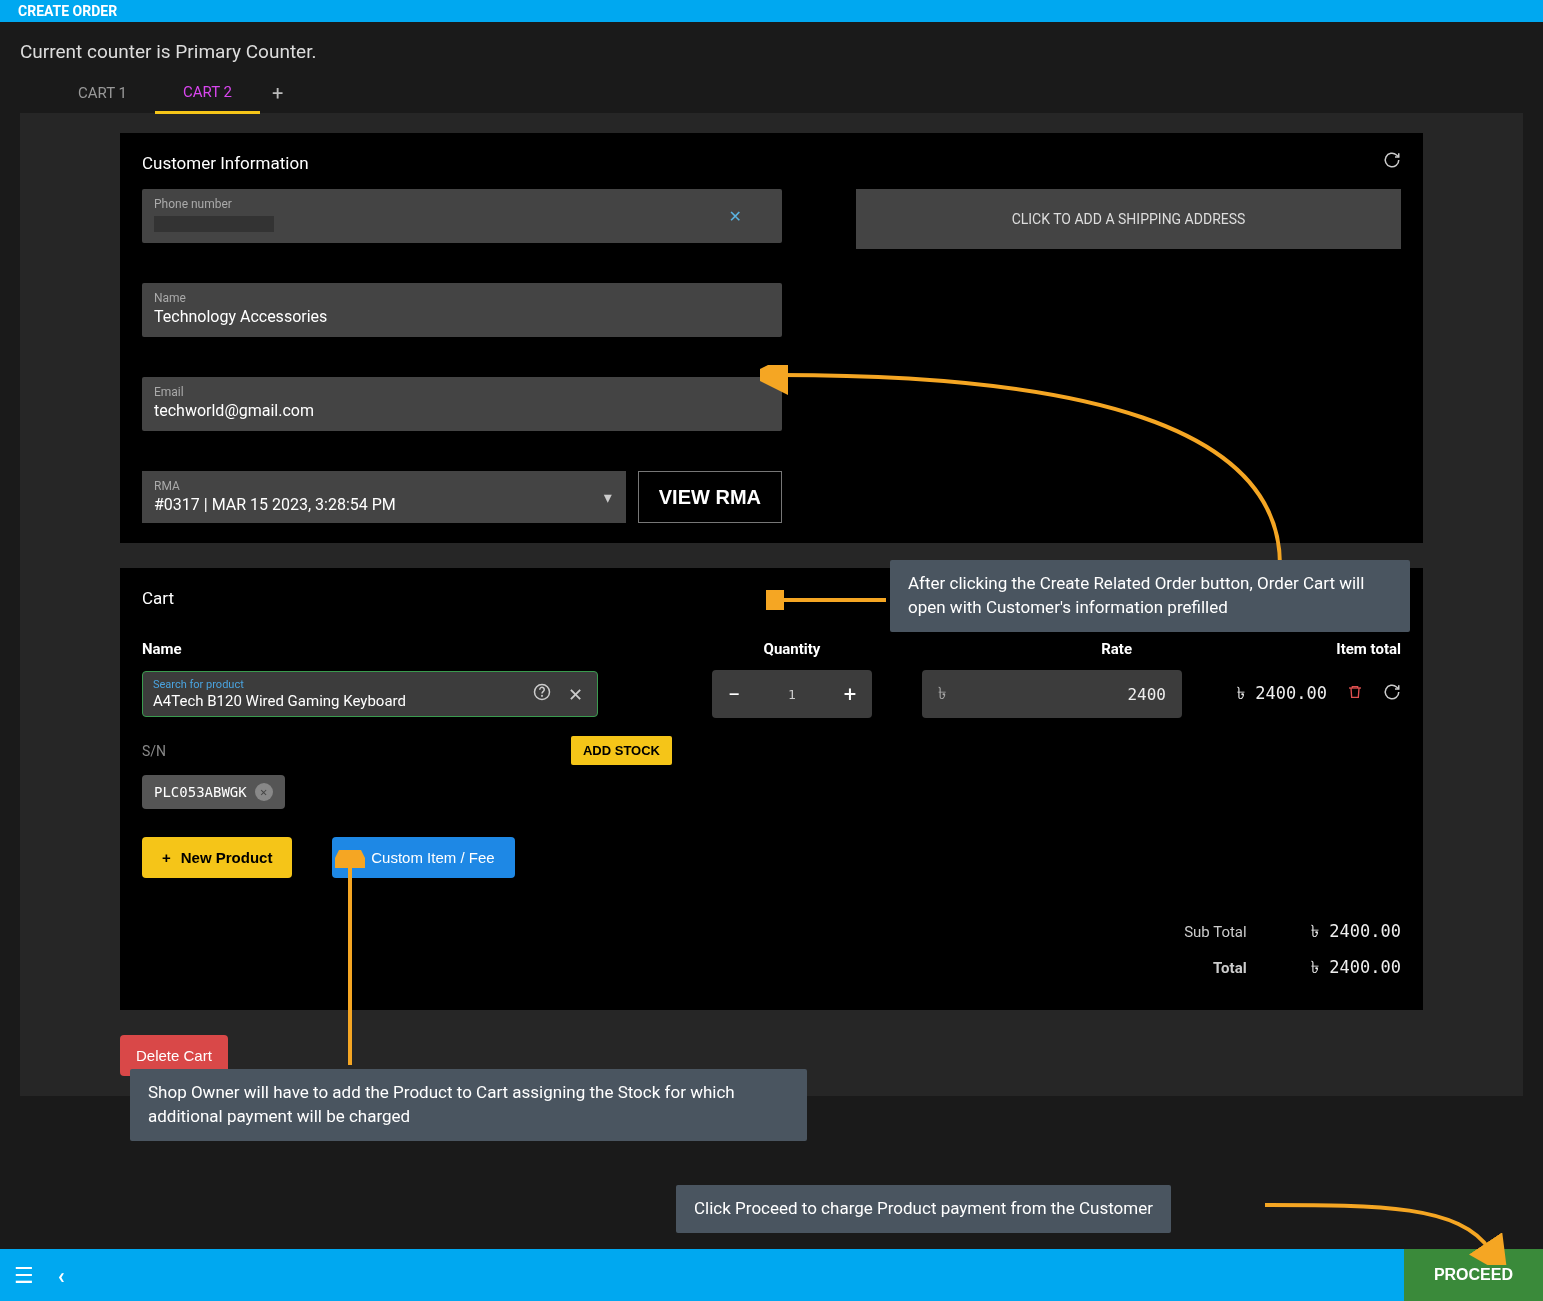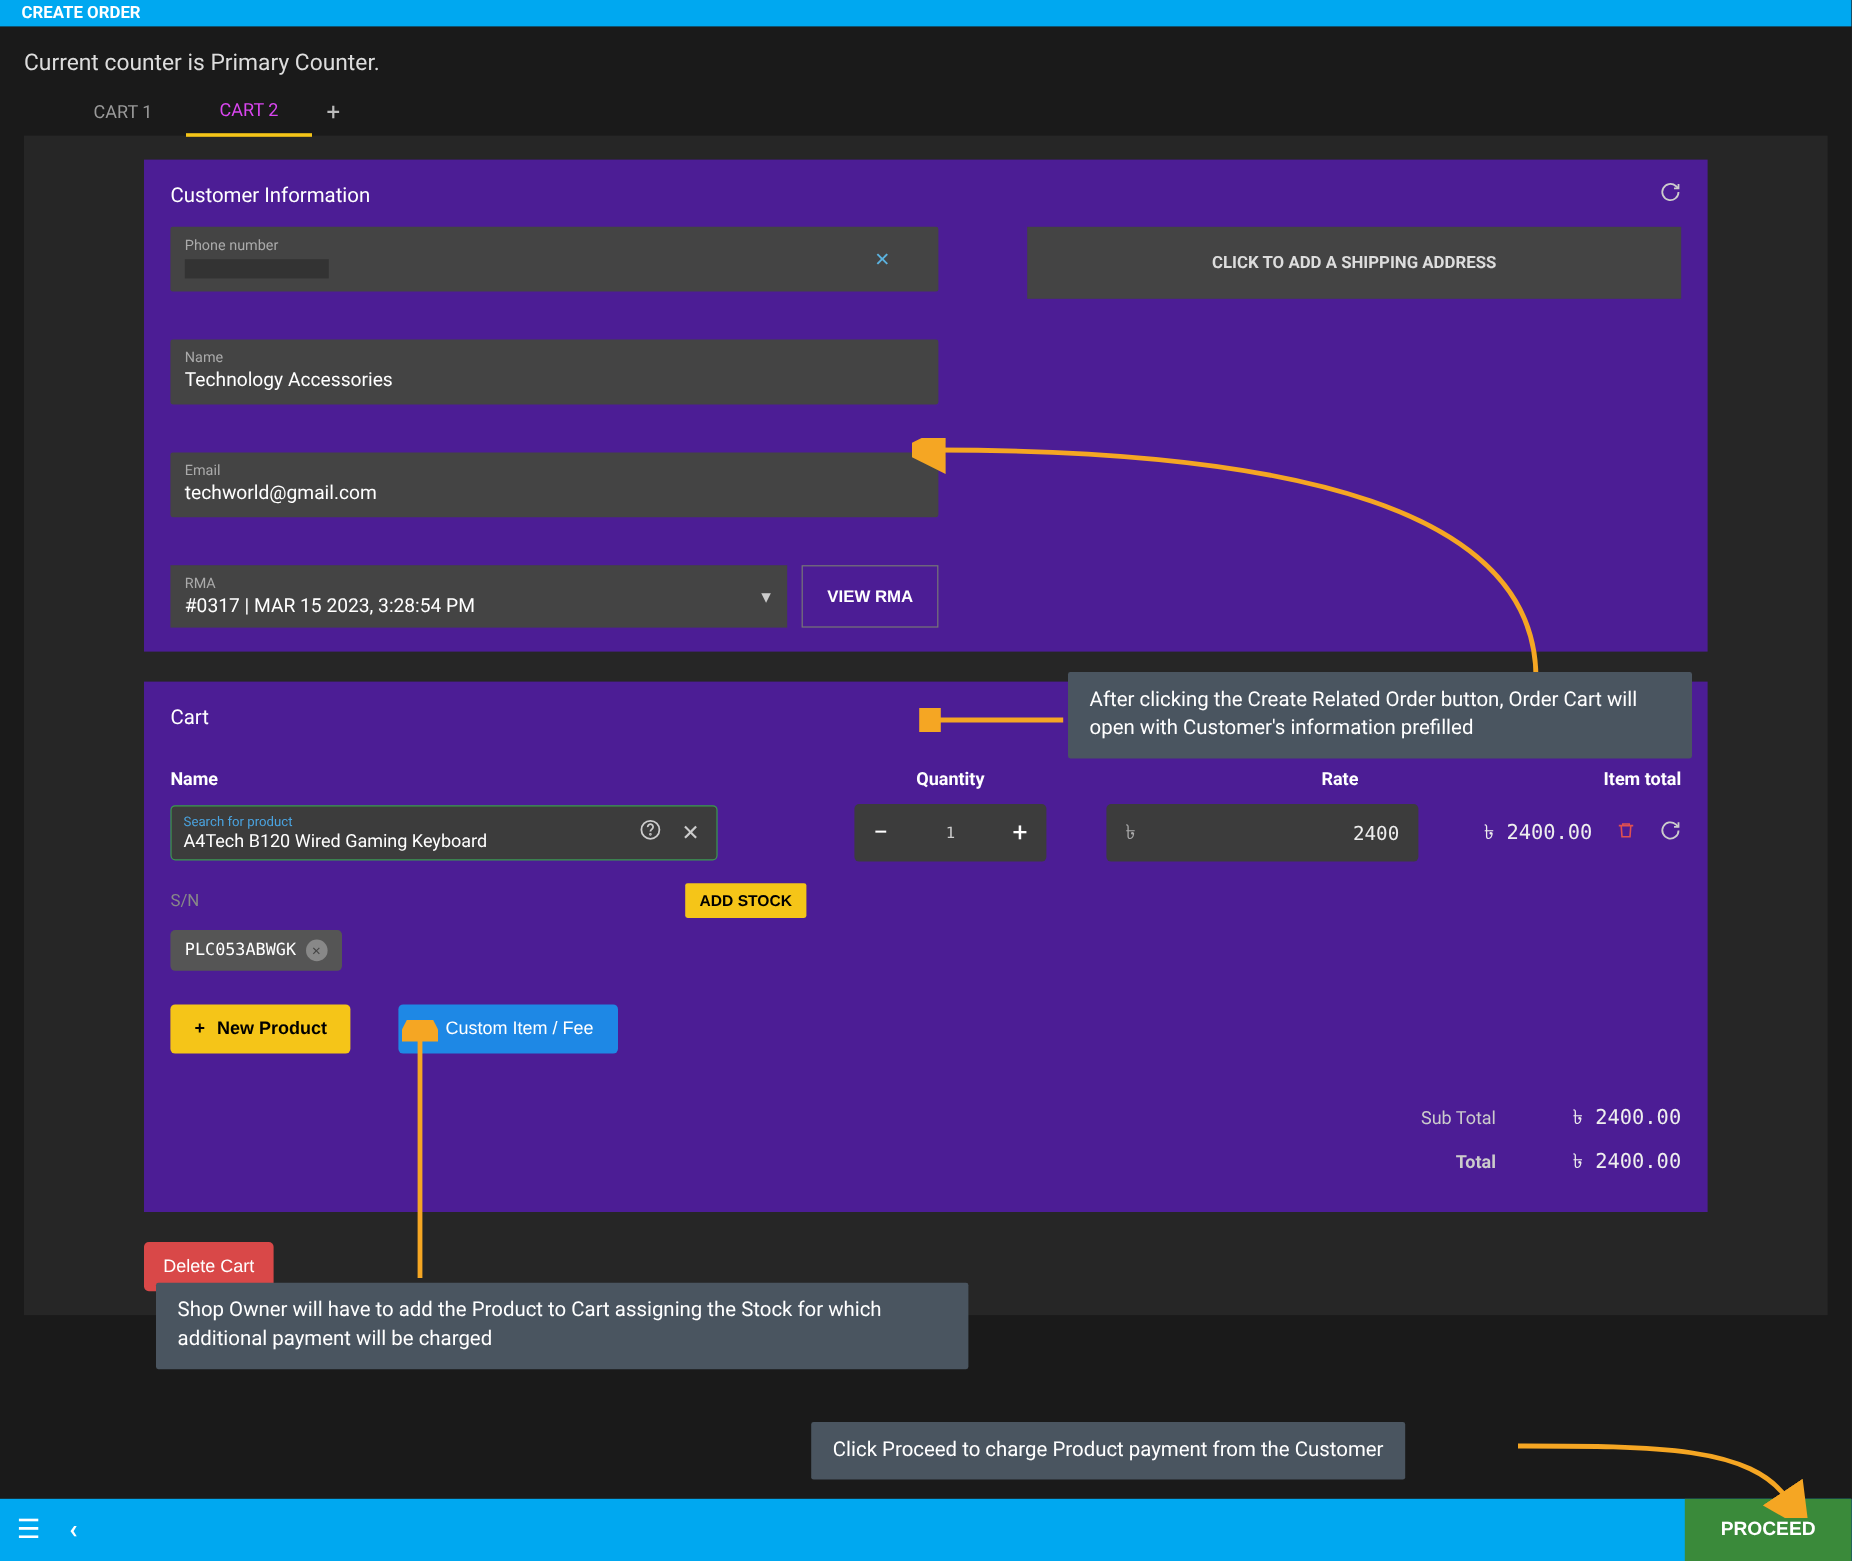--- a/index.html
+++ b/index.html
@@ -51,21 +51,21 @@
   cursor: pointer;
   font-size: 20px;
   line-height: 1;
 }
 .main-panel {
   margin: 0 20px;
   background: #262626;
   padding: 20px 0;
 }
 .card {
-  background: #4c1d95;
+  background: #000000;
   margin: 0 100px 25px 100px;
   padding: 20px 22px;
   position: relative;
 }
 .card-title {
   font-size: 17px;
   margin-bottom: 16px;
   color: #fff;
 }
 .refresh-top {
@@ -114,21 +114,21 @@
   color: #5bb3e0;
   cursor: pointer;
   font-size: 16px;
 }
 .shipping-btn {
   background: #444;
   color: #ddd;
   text-align: center;
   padding: 22px 10px;
   font-size: 14px;
-  font-weight: bold;
+  font-weight: normal;
   cursor: pointer;
 }
 .rma-row {
   display: flex;
   gap: 12px;
   align-items: stretch;
 }
 .rma-select {
   background: #444;
   padding: 8px 12px;
@@ -140,21 +140,21 @@
   right: 14px;
   top: 50%;
   transform: translateY(-50%);
   color: #ccc;
 }
 .view-rma-btn {
   border: 1px solid #777;
   background: transparent;
   color: #fff;
   padding: 0 20px;
-  font-size: 14px;
+  font-size: 20px;
   font-weight: bold;
   cursor: pointer;
 }
 .cart-header-row {
   display: flex;
   justify-content: space-between;
   align-items: center;
 }
 .prod-search-label {
   font-size: 13px;

